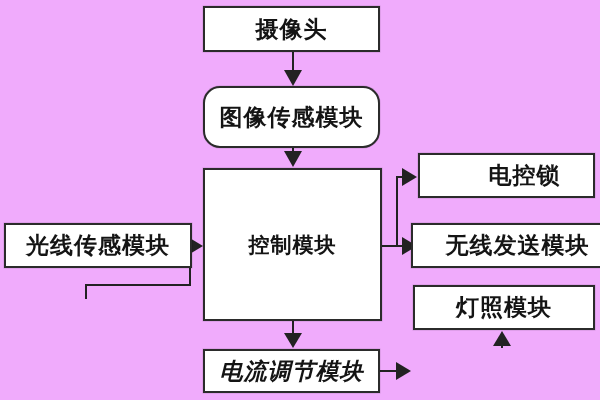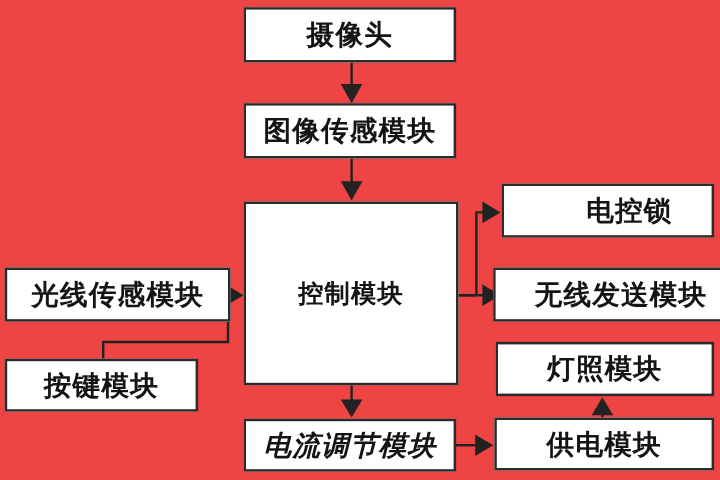--- a/index.html
+++ b/index.html
@@ -4,21 +4,21 @@
 <style>
   html, body {
     margin: 0;
     padding: 0;
     background: #ffffff;
   }
   .stage {
     position: relative;
     width: 600px;
     height: 400px;
-    background: #ef4444;
+    background: #f0abfc;
     overflow: hidden;
     font-family: "Liberation Serif", "DejaVu Serif", serif;
   }
   .wires {
     position: absolute;
     left: 0;
     top: 0;
     width: 600px;
     height: 400px;
   }
@@ -32,21 +32,21 @@
     justify-content: center;
     font-size: 23px;
     font-weight: 600;
     letter-spacing: 1px;
     color: #141414;
     white-space: nowrap;
     box-shadow: 0 0 0 0.5px rgba(0,0,0,0.15);
   }
   
   #node-camera            { left: 203px; top: 6px;   width: 177px; height: 46px; }
-  #node-image-sensor      { left: 203px; top: 86px;  width: 177px; height: 46px; }
+  #node-image-sensor      { left: 203px; top: 86px;  width: 177px; height: 62px; border-radius: 17px; }
   #node-control           { left: 203px; top: 168px; width: 179px; height: 153px; font-size: 21px; }
   #node-light-sensor      { left: 4px;   top: 223px; width: 188px; height: 45px; }
   #node-button            { left: 4px;   top: 299px; width: 161px; height: 44px; }
   #node-electric-lock     { left: 418px; top: 153px; width: 177px; height: 45px; padding-left: 36px; }
   #node-wireless-transmit { left: 411px; top: 223px; width: 213px; height: 45px; }
   #node-lighting          { left: 413px; top: 285px; width: 182px; height: 45px; }
   #node-current-regulator { left: 203px; top: 349px; width: 177px; height: 44px; font-style: italic; }
   #node-power-supply      { left: 412px; top: 348px; width: 183px; height: 44px; }
 
   .wires path, .wires line {
@@ -108,20 +108,18 @@
     <g>
       <line x1="502" y1="348" x2="502" y2="345"></line>
       <polygon points="493,346 511,346 502,331"></polygon>
     </g>
   </svg>
 
   <div class="node" id="node-camera">摄像头</div>
   <div class="node" id="node-image-sensor">图像传感模块</div>
   <div class="node" id="node-control">控制模块</div>
   <div class="node" id="node-light-sensor">光线传感模块</div>
-  <div class="node" id="node-button">按键模块</div>
   <div class="node" id="node-electric-lock">电控锁</div>
   <div class="node" id="node-wireless-transmit">无线发送模块</div>
   <div class="node" id="node-lighting">灯照模块</div>
   <div class="node" id="node-current-regulator">电流调节模块</div>
-  <div class="node" id="node-power-supply">供电模块</div>
 
 </div>
 
 </body></html>

